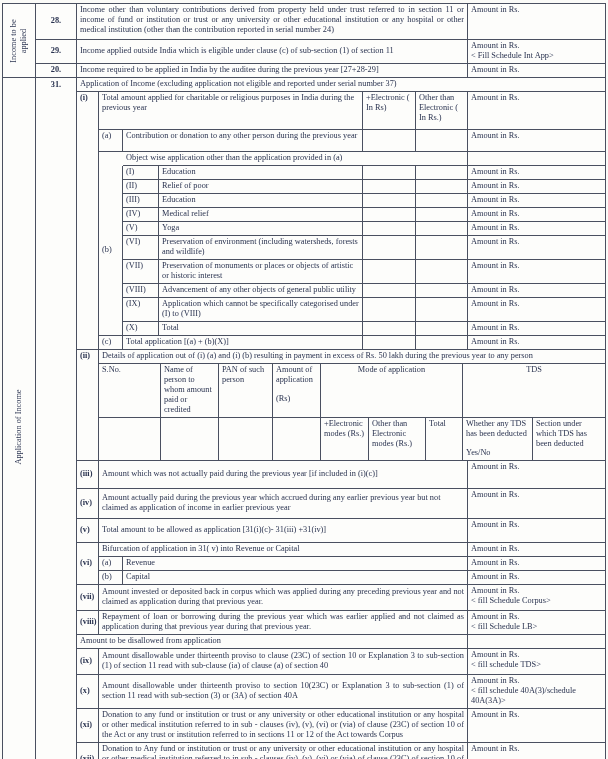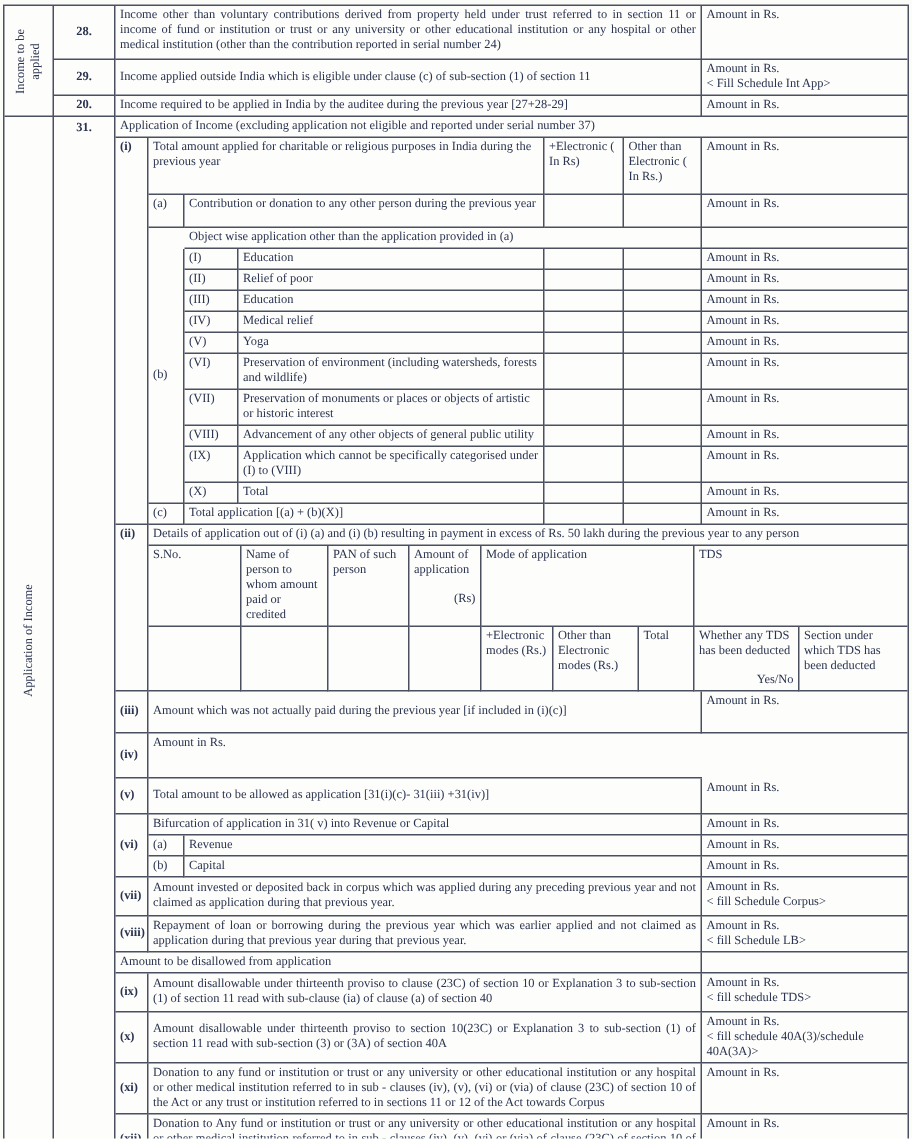--- a/index.html
+++ b/index.html
@@ -9,28 +9,28 @@
     width:608px; height:759px; background:#fbfbf8;
     font-family:"Liberation Serif", serif;
     font-size:8.3px; line-height:10px; color:var(--tc);
   }
   .sheet{ margin:3px 2px 0 2px; width:604px; border:1px solid var(--bc); background:#fdfdfb; }
 
   .cell{ border-right:1px solid var(--bc); border-bottom:1px solid var(--bc); padding:1px 3px 2px 3px; overflow:hidden; }
   .lc{ border-right:none; }
   .lb{ border-bottom:none; }
   .bold{ font-weight:normal; }
-  .ctr{ text-align:left; }
+  .ctr{ text-align:center; }
   .just{ text-align:justify; }
   .vc{ display:flex; flex-direction:column; justify-content:center; }
   .numcell{ display:flex; align-items:center; justify-content:center; font-weight:bold; }
   .numtop{ display:flex; align-items:flex-start; justify-content:center; font-weight:bold; padding-top:2px; }
   .lblcell{ font-weight:bold; padding:1px 2px 2px 3px; }
   .sublbl{ padding:1px 2px 2px 3px; }
-  .gap{ margin-top:9px;text-align:right; }
+  .gap{ margin-top:9px; }
 
   .mh38{ min-height:38px; } .mh36{ min-height:36px; } .mh30{ min-height:30px; }
   .mh28{ min-height:28px; } .mh26{ min-height:26px; } .mh24{ min-height:24px; }
   .mh22{ min-height:22px; }
 
   .vcell{ position:relative; }
   .vtext{ position:absolute; top:50%; left:50%; transform:translate(-50%,-50%) rotate(-90deg); white-space:nowrap; }
   .vtext.wrap{ white-space:normal; width:64px; text-align:center; }
 
   .band1{ display:grid; grid-template-columns:33px 41px 1fr 137px; }
@@ -200,20 +200,21 @@
 
       <div class="row3">
         <div class="cell lblcell vc mh28">(iii)</div>
         <div class="cell vc">Amount which was not actually paid during the previous year [if included in (i)(c)]</div>
         <div class="cell lc">
           <div>Amount in Rs.</div>
         </div>
       </div>
       <div class="row3">
         <div class="cell lblcell vc mh30">(iv)</div>
+        <div class="cell vc">Amount actually paid during the previous year which accrued during any earlier previous year but not claimed as application of income in earlier previous year</div>
         <div class="cell lc">
           <div>Amount in Rs.</div>
         </div>
       </div>
       <div class="row3">
         <div class="cell lblcell vc mh24">(v)</div>
         <div class="cell vc">Total amount to be allowed as application [31(i)(c)- 31(iii) +31(iv)]</div>
         <div class="cell lc">
           <div>Amount in Rs.</div>
         </div>

